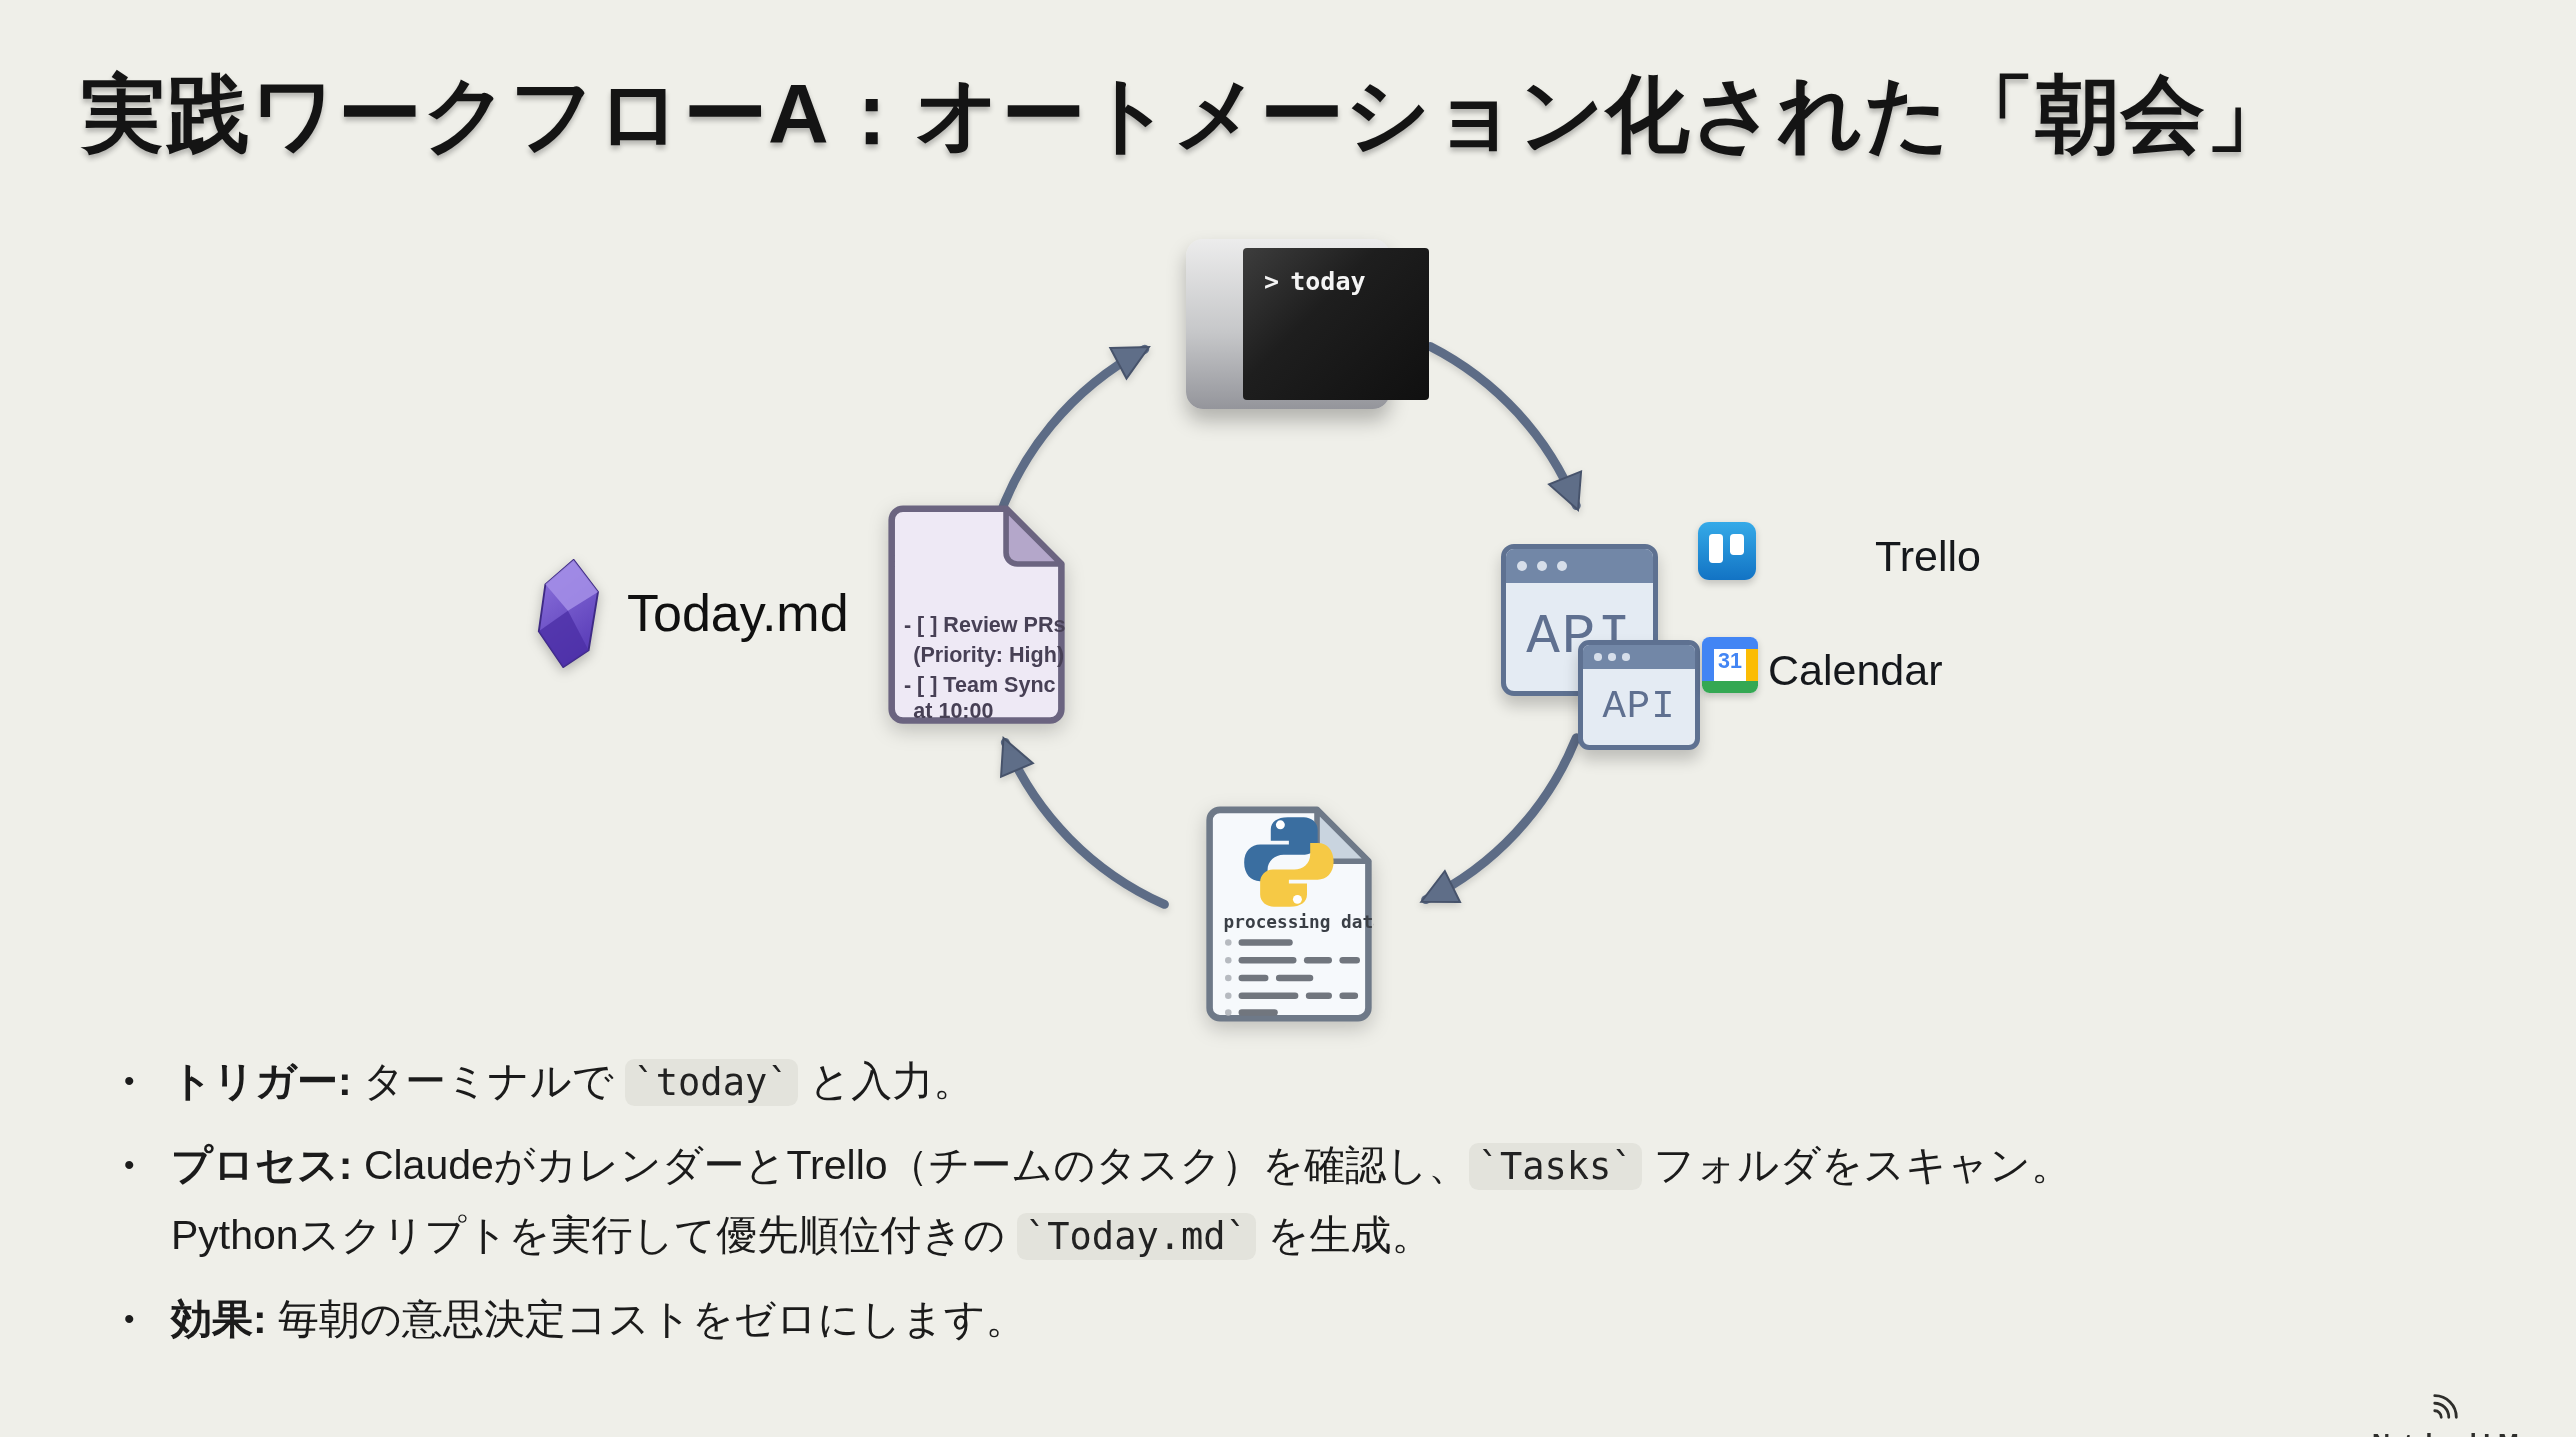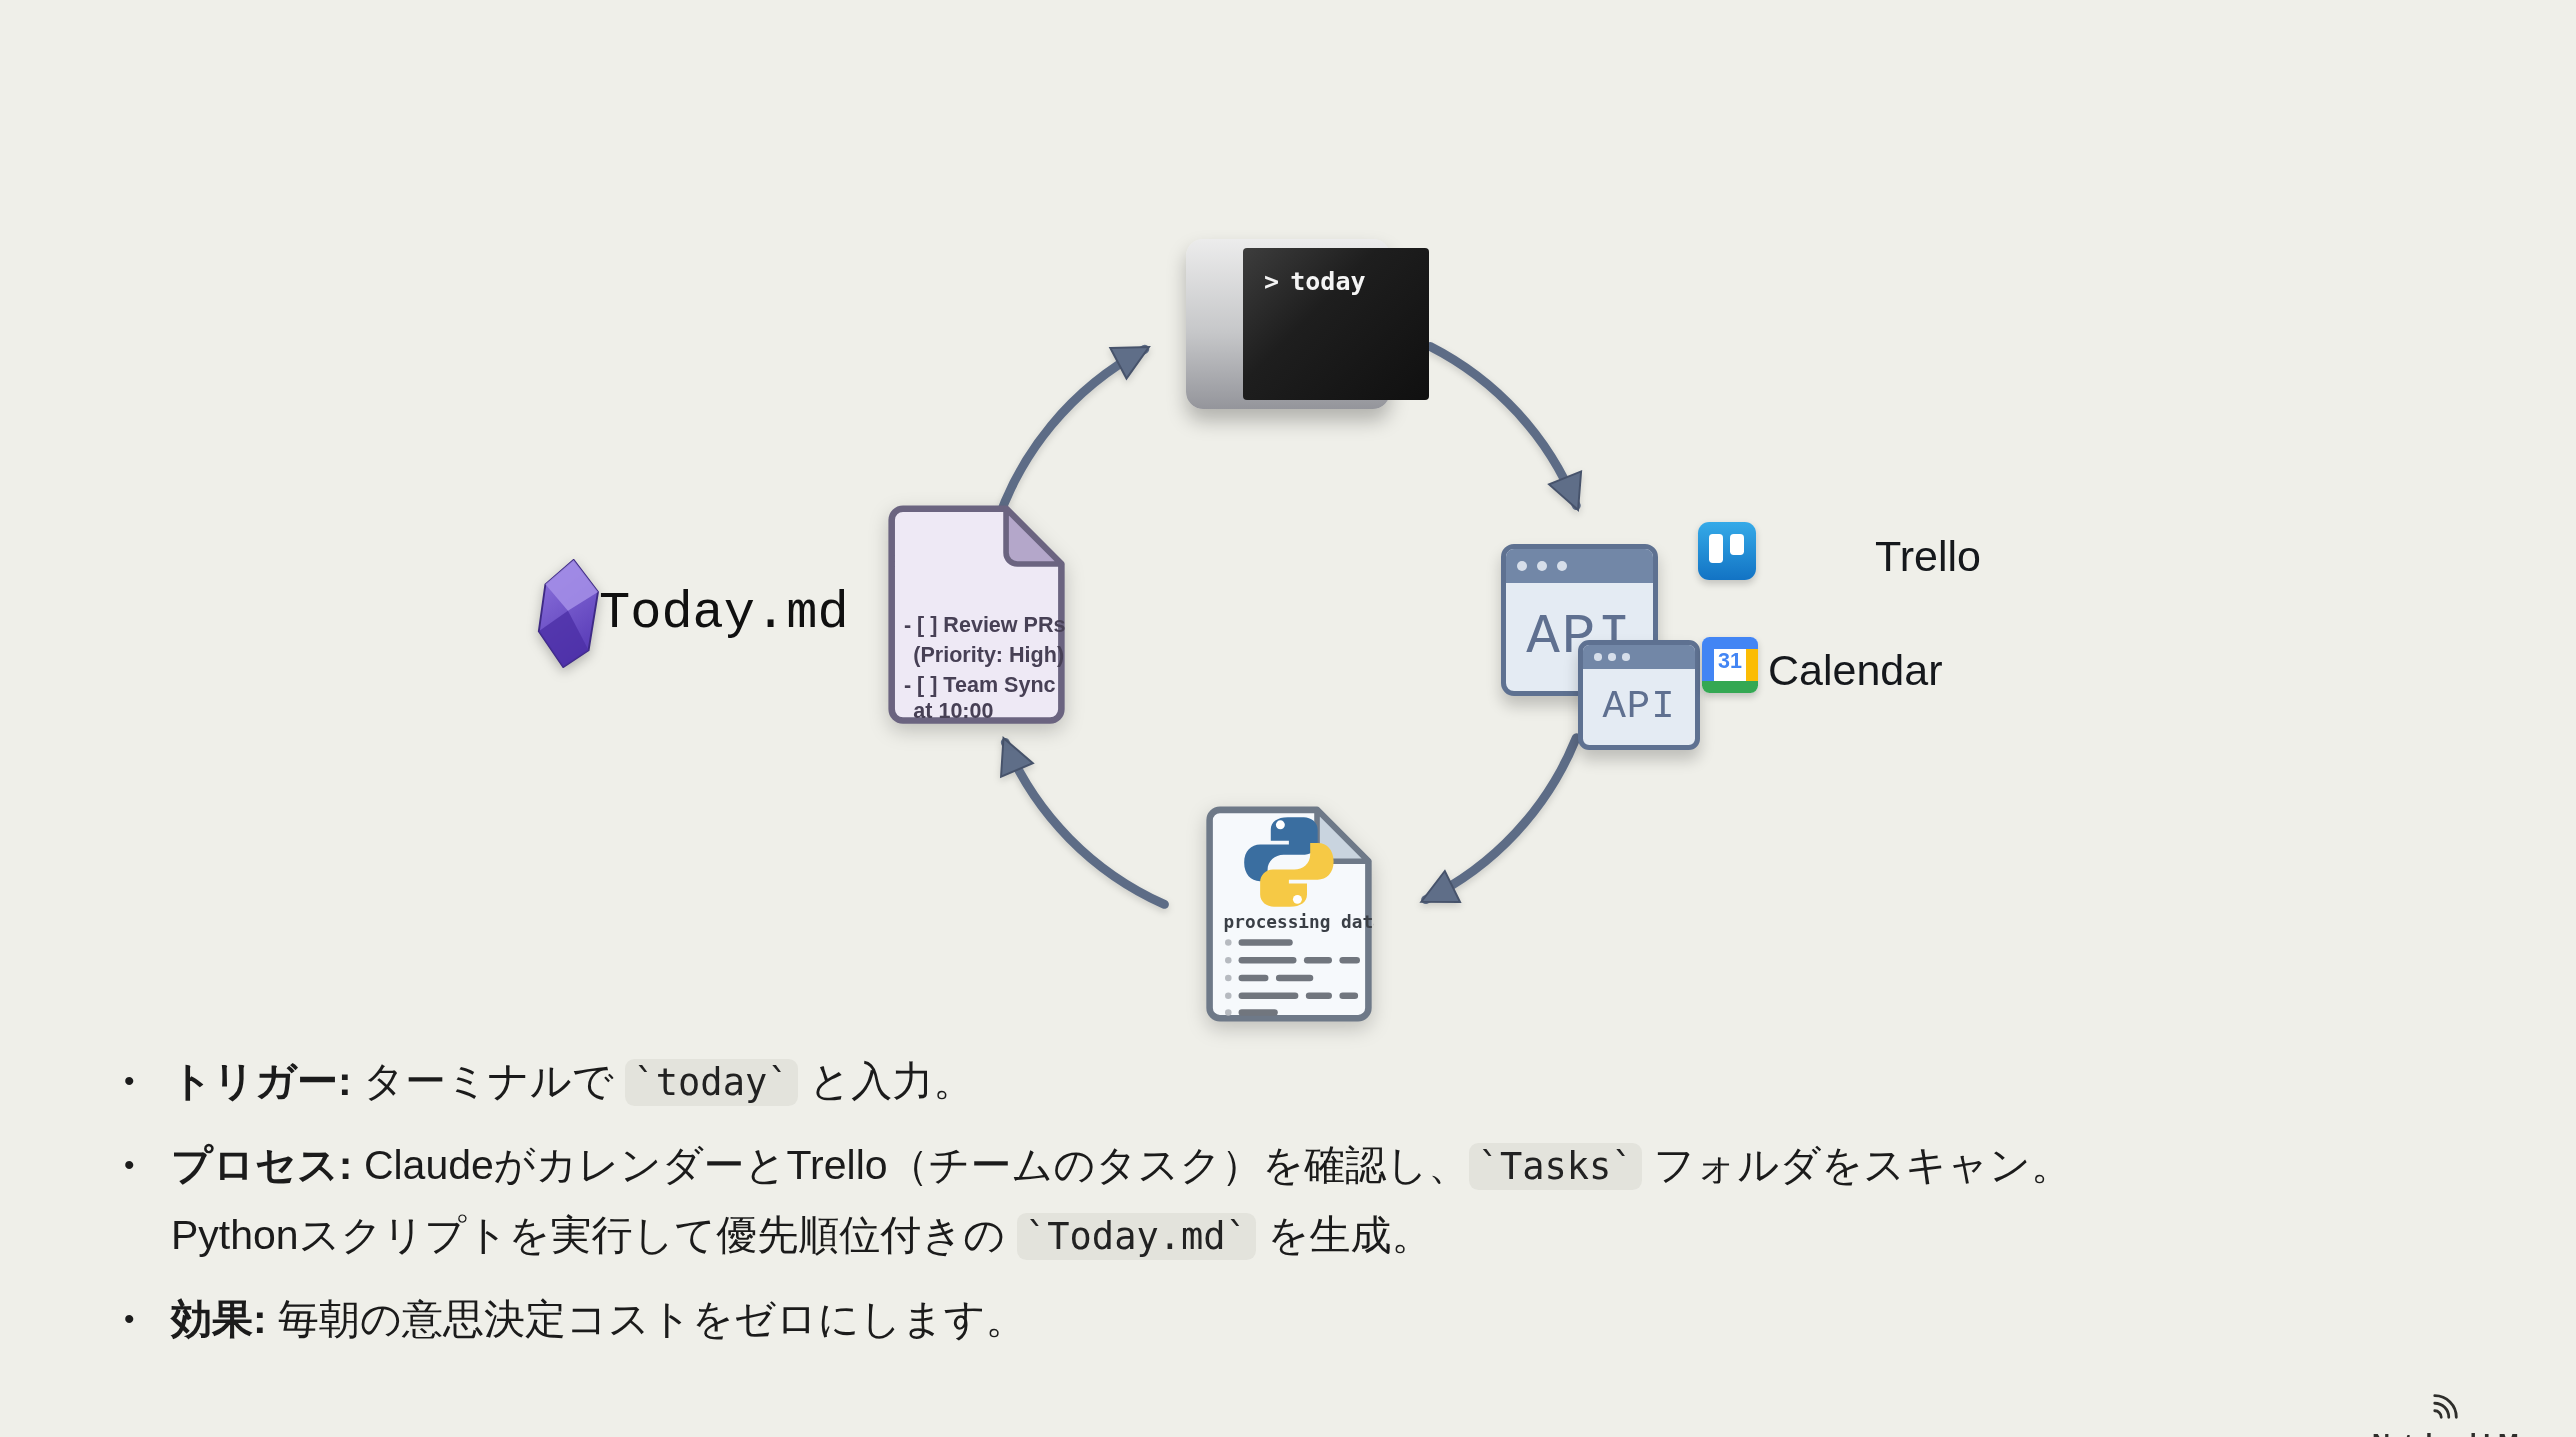--- a/index.html
+++ b/index.html
@@ -43,41 +43,42 @@
   .trello-icon .bar.r{left:32px;top:12px;height:20.6px;}
   .cal-icon{position:absolute;left:1702px;top:637px;width:56px;height:56px;border-radius:7.5px;
       overflow:hidden;background:#FFFFFF;box-shadow:0 3.7px 7.5px rgba(0,0,0,.18);}
   .cal-icon .t{position:absolute;left:0;top:0;width:56px;height:12px;background:#4285F4;}
   .cal-icon .l{position:absolute;left:0;top:12px;width:12px;height:32px;background:#4285F4;}
   .cal-icon .r{position:absolute;left:44px;top:12px;width:12px;height:32px;background:#FBBC04;}
   .cal-icon .b{position:absolute;left:0;top:44px;width:56px;height:12px;background:#34A853;}
   .cal-icon .n{position:absolute;left:12px;top:12px;width:32px;height:24px;background:#FFFFFF;
       display:flex;align-items:center;justify-content:center;font-size:21.5px;font-weight:700;color:#4285F4;}
   
-  .outrow{position:absolute;left:535px;top:558px;height:110px;display:flex;align-items:center;font-family:Liberation Mono, monospace;}
+  .outrow{position:absolute;left:535px;top:558px;height:110px;display:flex;align-items:center;gap:28px;}
   .outrow .fname{font-size:52px;font-weight:500;color:#101010;}
   .docsvg{position:absolute;filter:drop-shadow(0 7.5px 9.4px rgba(0,0,0,.20));}
   
   .bullets{position:absolute;left:124px;top:1047px;width:2396px;font-size:41px;color:#1B1B1B;}
   .bullet{display:flex;margin-bottom:14px;}
   .bm{width:47px;font-size:30px;line-height:68px;color:#1B1B1B;}
   .bc{flex:1;line-height:68px;}
   .line{white-space:nowrap;}
   .bl{font-weight:700;}
   .code{font-family:"DejaVu Sans Mono","Liberation Mono",monospace;background:#E3E3DC;
         border-radius:9.4px;padding:1.9px 8.4px;font-size:37px;color:#222;margin-top:23px;}
   
   .footer{position:absolute;left:2372px;top:1393px;display:flex;align-items:center;gap:7.5px;flex-direction:column;}
   .footer .brand{font-size:25px;font-weight:700;color:#2E2E2B;letter-spacing:-0.5px;}
 </style>
 </head>
 <body>
 
 <div class="slide">
 
+  <div class="title">実践ワークフローA：オートメーション化された「朝会」</div>
 
   <svg class="arrows" width="2576" height="1438" viewBox="0 0 2752 1536">
     <defs>
       <marker id="ah" viewBox="0 0 10 10" refX="8.2" refY="5" orient="auto" markerUnits="userSpaceOnUse" markerWidth="48" markerHeight="42">
         <path d="M0.6 0.6 L9.4 5 L0.6 9.4 Z" fill="#5F6E88" stroke="#47536B" stroke-width="0.5"></path>
       </marker>
     </defs>
     <g fill="none" stroke="#5D6C86" stroke-width="9.5" stroke-linecap="round">
       <path d="M 1062 568 A 330 330 0 0 1 1223 373" marker-end="url(#ah)"></path>
       <path d="M 1528 370 A 330 330 0 0 1 1684 540" marker-end="url(#ah)"></path>

